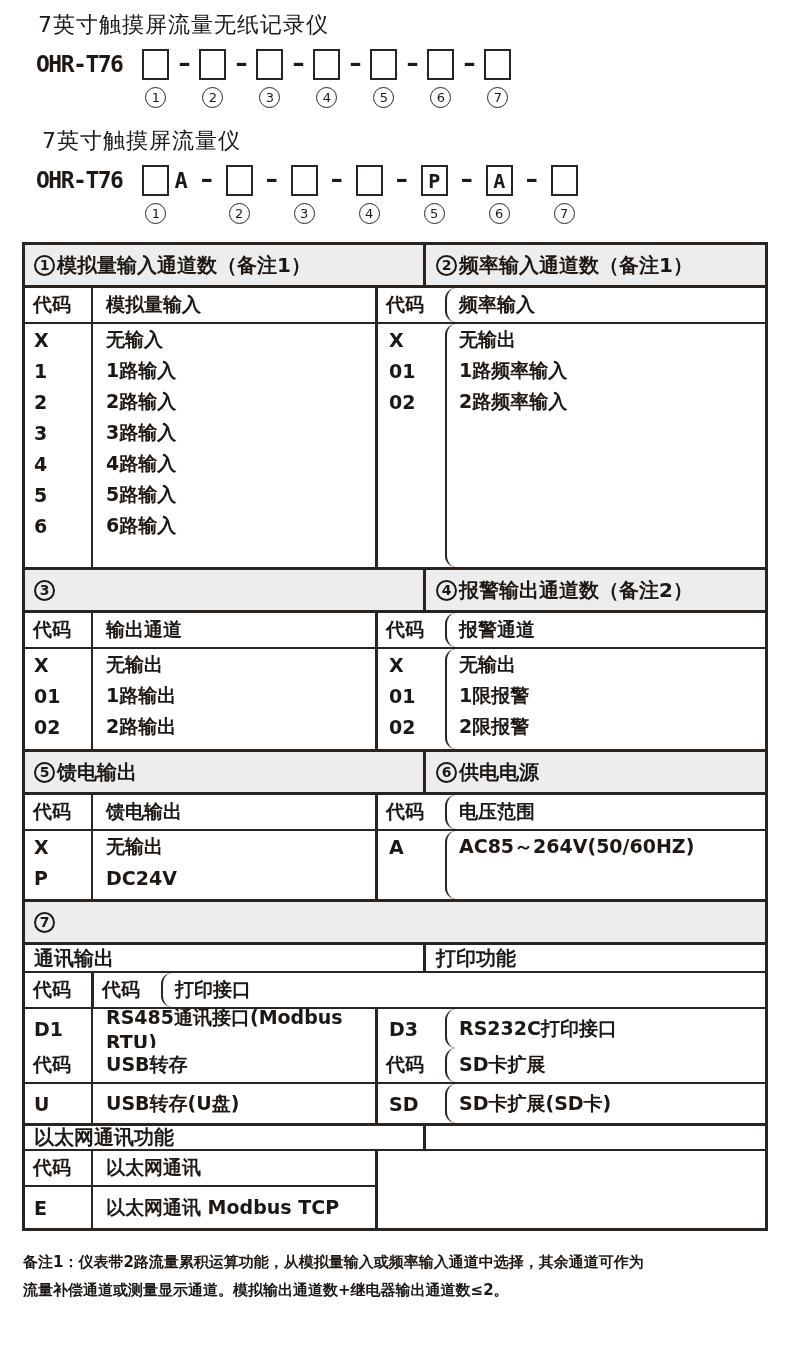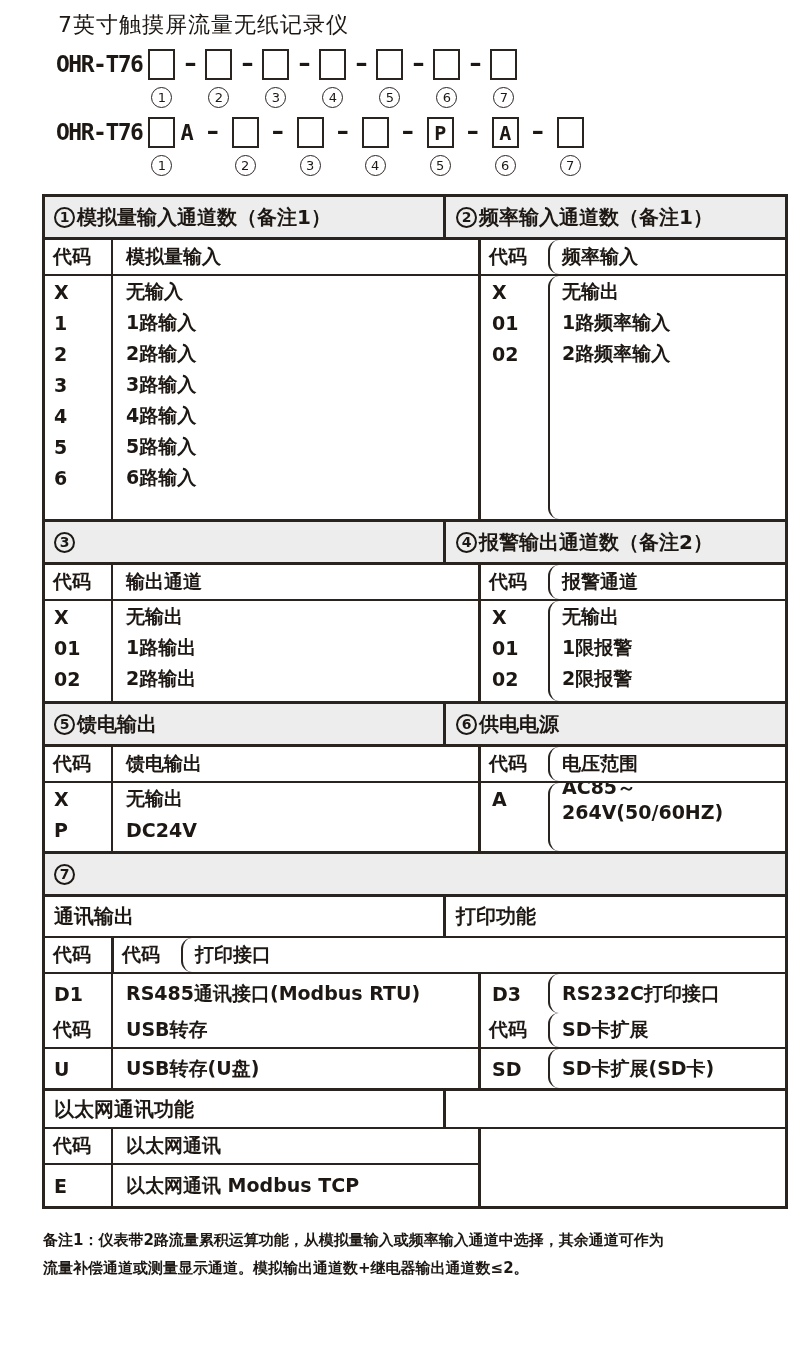--- a/index.html
+++ b/index.html
@@ -9,35 +9,34 @@
   }
   *{margin:0;padding:0;box-sizing:border-box;}
   html,body{background:#ffffff;}
   .page{
     position:relative;
     width:790px;height:1364px;
     background:#ffffff;
     color:var(--txt);
     font-family:"DejaVu Sans","Liberation Sans",sans-serif;
     overflow:hidden;
-    padding-left:20px;
   }
   
   .ptitle{font-size:22px;font-weight:400;letter-spacing:1px;}
   .t1{padding:10px 0 0 38px;}
   .t2{padding:18px 0 0 42px;}
   .model-row{
     display:flex;align-items:flex-start;
     margin:9px 0 0 36px;
     font-weight:bold;
   }
   .mprefix{
     font-family:"DejaVu Sans Mono","Liberation Mono",monospace;
     font-size:23px;font-weight:bold;letter-spacing:-1.5px;
-    line-height:31px;margin-right:6px;
+    line-height:31px;margin-right:20px;
   }
   .munit{display:flex;flex-direction:column;align-items:flex-start;}
   .mboxwrap{display:flex;align-items:center;}
   .mbox{
     width:27px;height:31px;
     border:2px solid var(--line);
     display:flex;align-items:center;justify-content:center;
     font-size:20px;font-weight:bold;line-height:1;
     font-family:"DejaVu Sans Mono","Liberation Mono",monospace;
   }
@@ -56,21 +55,21 @@
   
   .tbl{
     margin:18px 0 0 22px;
     width:746px;
     border:3px solid var(--line);
   }
   .block + .block{border-top:3px solid var(--line);}
   .row{display:flex;width:100%;}
   .cell{display:flex;align-items:center;overflow:hidden;}
   .c-lcode{width:66px;flex:none;padding-left:9px;}
-  .c-llabel{width:367px;flex:none;border-left:2px solid var(--line);padding-left:13px;}
+  .c-llabel{width:284px;flex:none;border-left:2px solid var(--line);padding-left:13px;}
   .c-rcode{width:70px;flex:none;border-left:3px solid var(--line);padding-left:11px;}
   .c-rlabel{flex:1;border-left:2px solid var(--line);padding-left:12px;border-radius:11px;}
   .c-lhalf{width:398px;flex:none;padding-left:9px;}
   .c-rhalf{flex:1;border-left:3px solid var(--line);padding-left:10px;}
   .c-full{flex:1;padding-left:9px;}
   .hdr{height:43px;border-bottom:3px solid var(--line);}
   .hdr .cell{background:var(--hdrbg);font-size:20px;font-weight:bold;}
   .hnum{
     width:21px;height:21px;flex:none;
     border:2px solid var(--txt);border-radius:50%;
@@ -78,21 +77,21 @@
     font-size:14px;font-weight:bold;margin-right:2px;
   }
   .sub{height:36px;border-bottom:2px solid var(--line);}
   .sub .cell{font-size:19px;font-weight:bold;}
   .sub .c-lcode,.sub .c-rcode{padding-left:8px;}
   .body .cell{align-items:flex-start;flex-direction:column;justify-content:flex-start;}
   .ln{height:31px;display:flex;align-items:center;font-size:19px;font-weight:bold;}
   .h243{height:243px;}
   .h100{height:100px;}
   .h68{height:68px;}
-  .funk{height:41px;border-bottom:2px solid var(--line);}
+  .funk{height:28px;border-bottom:2px solid var(--line);}
   .funk .cell{font-size:20px;font-weight:bold;}
   .bt3{border-top:3px solid var(--line);}
   .val{height:39px;}
   .val .cell{font-size:19px;font-weight:bold;}
   .subE{height:36px;}
   .valE{height:41px;}
   .subE .cell,.valE .cell{font-size:19px;font-weight:bold;}
   .subE .c-lcode{padding-left:8px;}
   .bb2{border-bottom:2px solid var(--line);}
   
@@ -140,20 +139,21 @@
       <span class="mbox"></span>
       <span class="mcirc">6</span>
     </span>
     <span class="mdash">–</span>
     <span class="munit">
       <span class="mbox"></span>
       <span class="mcirc">7</span>
     </span>
   </div>
 
+  <div class="ptitle t2">7英寸触摸屏流量仪</div>
   <div class="model-row p2">
     <span class="mprefix">OHR-T76</span>
     <span class="munit">
       <span class="mboxwrap">
         <span class="mbox"></span>
         <span class="maft">A</span>
       </span>
       <span class="mcirc">1</span>
     </span>
     <span class="mdash">–</span>

